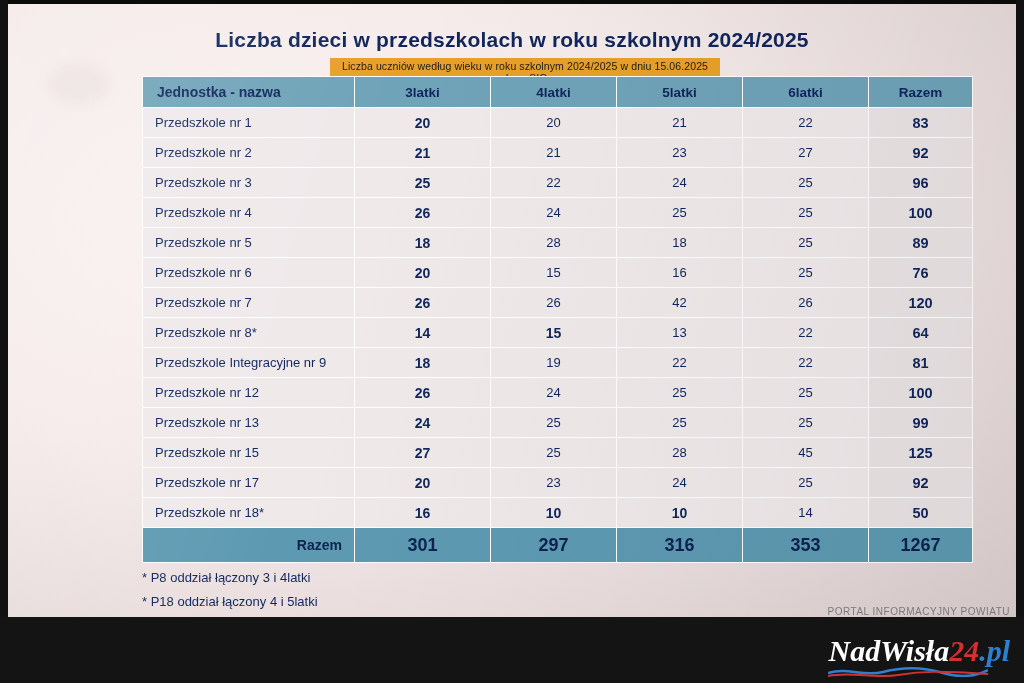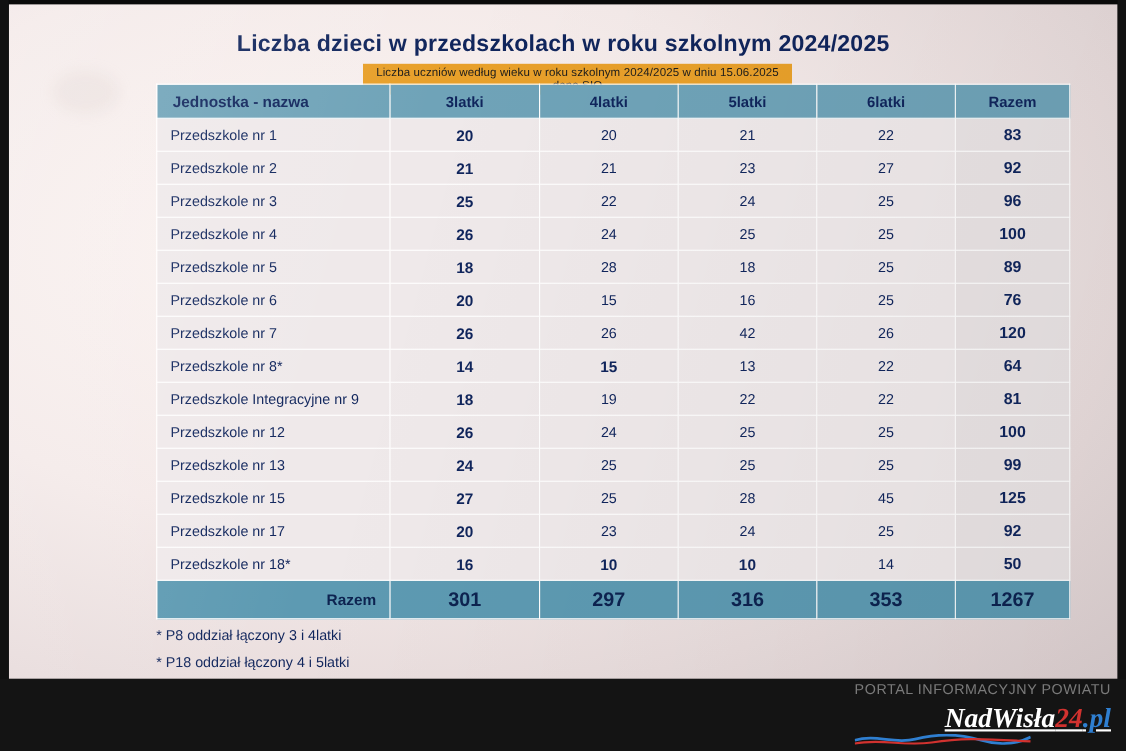--- a/index.html
+++ b/index.html
@@ -150,37 +150,36 @@
     position: absolute;
     right: 14px;
     bottom: 6px;
     text-align: right;
     line-height: 1;
   }
   .logo .lg {
     font-family: "Liberation Serif", serif;
     font-style: italic;
     font-weight: bold;
-    font-size: 25px;
+    font-size: 30px;
     color: #ffffff;
-    text-decoration: underline;
   }
   .logo .lg .acc { color: #2f7fd1; }
   .logo .lg .red { color: #d1322f; }
   .logo .wave {
     display: block;
     margin-top: 1px;
     height: 10px;
   }
   .logo .tag {
     display: block;
     color: #7a7a7a;
-    font-size: 13px;
+    font-size: 10px;
     letter-spacing: 0.5px;
-    margin-bottom: 8px;
+    margin-bottom: 19px;
   }
   .edge-left, .edge-right {
     position: absolute;
     top: 0;
     width: 8px;
     height: 619px;
     background: #111;
   }
   .edge-left { left: 0; }
   .edge-right { right: 0; }

